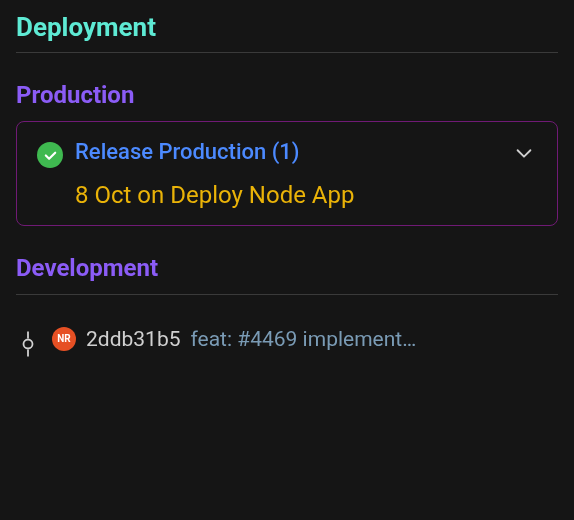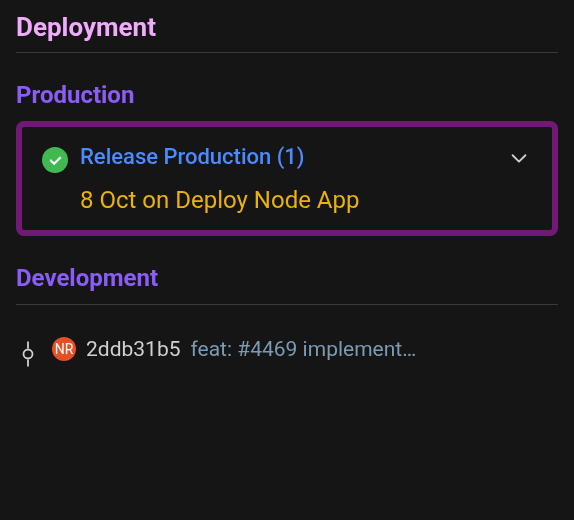--- a/index.html
+++ b/index.html
@@ -7,36 +7,36 @@
       background: #151515;
       color: #e0e0e0;
       font-family: -apple-system, BlinkMacSystemFont, "Segoe UI", Roboto, sans-serif;
       width: 574px;
       height: 520px;
       padding: 12px 16px;
     }
     .section-title {
       font-size: 26px;
       font-weight: 700;
-      color: #f0abfc;
+      color: #5eead4;
       margin-bottom: 10px;
     }
     .divider {
       height: 1px;
       background: #3a3a3a;
       margin-bottom: 28px;
     }
     .subsection-title {
       font-size: 24px;
       font-weight: 700;
       color: #8b5cf6;
       margin-bottom: 12px;
     }
     .release-card {
-      border: 6px solid #701a75;
+      border: 1px solid #701a75;
       border-radius: 8px;
       padding: 16px 20px;
       display: flex;
       align-items: flex-start;
       gap: 12px;
       margin-bottom: 28px;
     }
     .check-badge {
       width: 26px;
       height: 26px;
@@ -110,22 +110,22 @@
       align-items: center;
       gap: 10px;
       min-width: 0;
     }
     .avatar {
       width: 24px;
       height: 24px;
       border-radius: 50%;
       background: #e65024;
       color: white;
-      font-size: 14px;
-      font-weight: 400;
+      font-size: 10px;
+      font-weight: 700;
       display: flex;
       align-items: center;
       justify-content: center;
       flex-shrink: 0;
     }
     .commit-hash {
       font-size: 21px;
       color: #d0d0d0;
       flex-shrink: 0;
     }

